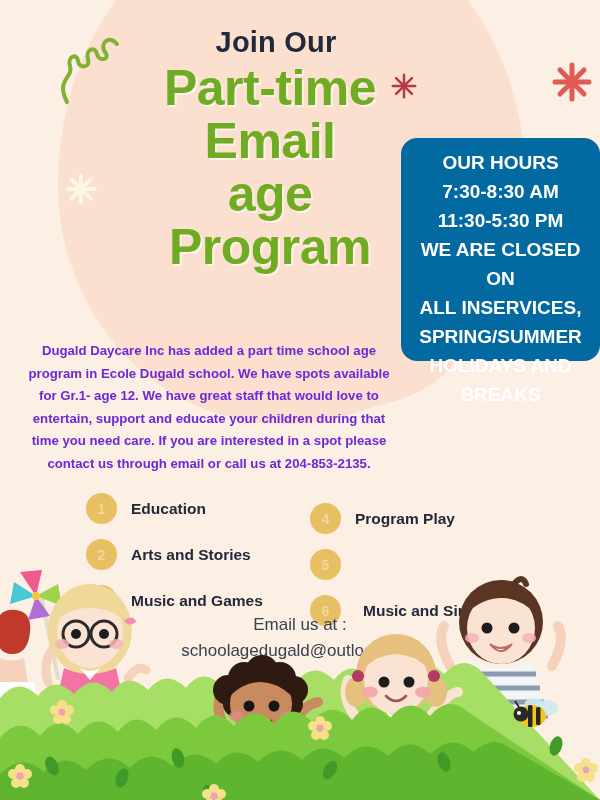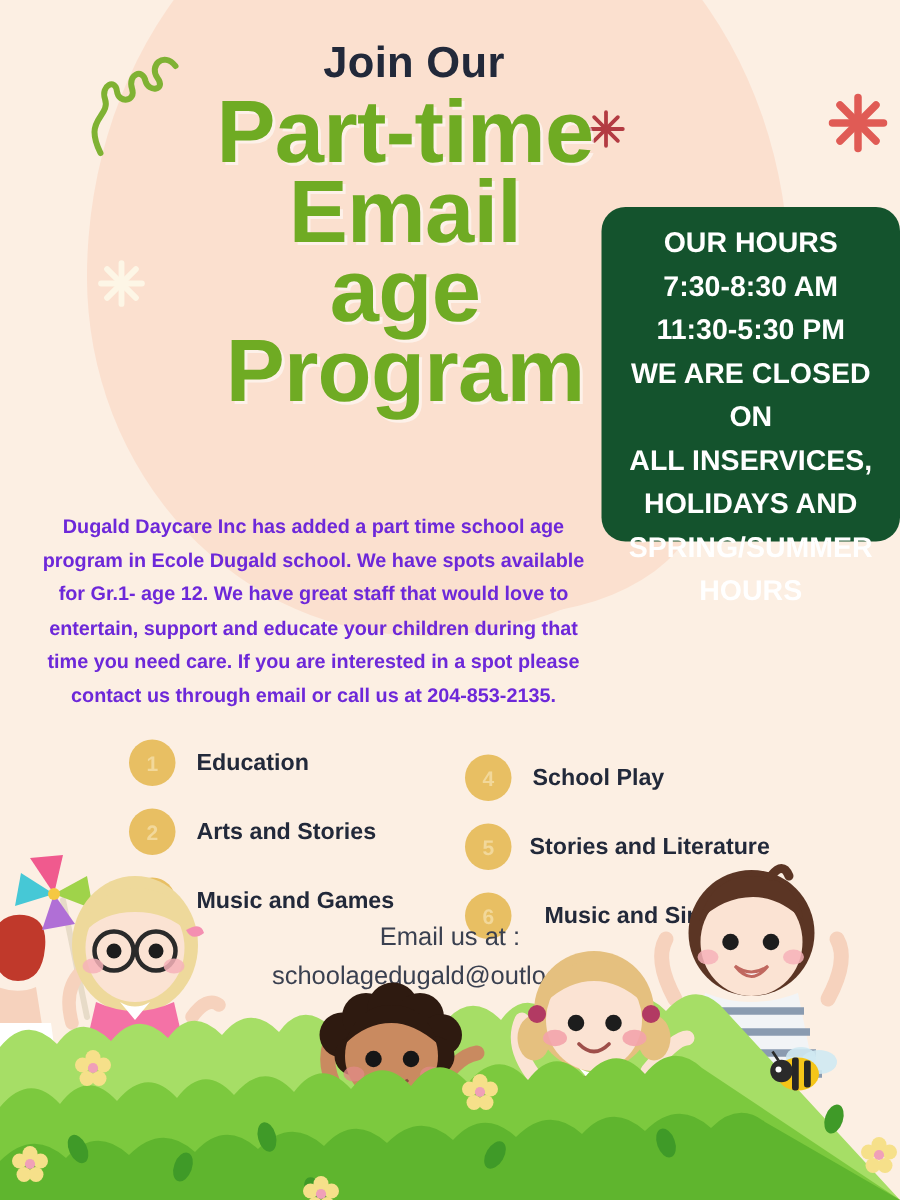--- a/index.html
+++ b/index.html
@@ -42,34 +42,34 @@
   .join {
     position: absolute; left: 0; top: 26px; width: 552px;
     text-align: center;
     font-size: 29px; font-weight: 700;
     color: #22293a;
     letter-spacing: .2px;
   }
   .title {
     position: absolute; left: 60px; top: 62px; width: 420px;
     text-align: center;
-    font-size: 59px; line-height: 53px;
+    font-size: 50px; line-height: 53px;
     font-weight: 800;
     color: #6fab23;
     letter-spacing: -0.5px;
     text-shadow: 2px 2px 0 rgba(255,255,255,.55);
   }
   .title span { display: block; }
 
   
   .hours {
     position: absolute;
     left: 401px; top: 138px;
     width: 199px; height: 223px;
-    background: #14532d;
+    background: #0369a1;
     border-radius: 16px;
     color: #ffffff;
     font-size: 19px;
     font-weight: 700;
     line-height: 29px;
     text-align: center;
     padding: 10px 6px 0 6px;
   }
   .hours span { display: block; }
 
@@ -183,23 +183,23 @@
     <span>age</span>
     <span>Program</span>
   </div>
 
   <div class="hours">
     <span>OUR HOURS</span>
     <span>7:30-8:30 AM</span>
     <span>11:30-5:30 PM</span>
     <span>WE ARE CLOSED ON</span>
     <span>ALL INSERVICES,</span>
+    <span>SPRING/SUMMER</span>
     <span>HOLIDAYS AND</span>
-    <span>SPRING/SUMMER</span>
-    <span>HOURS</span>
+    <span>BREAKS</span>
   </div>
 
   <div class="body-copy">Dugald Daycare Inc has added a part time school age program in Ecole Dugald school. We have spots available for Gr.1- age 12. We have great staff that would love to entertain, support and educate your children  during that time you need care. If you are interested in a spot please contact us through email or call us at 204-853-2135.</div>
 
   <div class="feat-col col-left">
     <div class="feat">
       <div class="num">1</div>
       <div class="lbl">Education</div>
     </div>
     <div class="feat">
@@ -208,25 +208,24 @@
     </div>
     <div class="feat">
       <div class="num">3</div>
       <div class="lbl">Music and Games</div>
     </div>
   </div>
 
   <div class="feat-col col-right">
     <div class="feat">
       <div class="num">4</div>
-      <div class="lbl">School Play</div>
+      <div class="lbl">Program Play</div>
     </div>
     <div class="feat">
       <div class="num">5</div>
-      <div class="lbl">Stories and Literature</div>
     </div>
     <div class="feat">
       <div class="num">6</div>
       <div class="lbl">Music and Singing</div>
     </div>
   </div>
 
   <div class="email">
     <span>Email us at :</span>
     <span>schoolagedugald@outlook.com</span>

